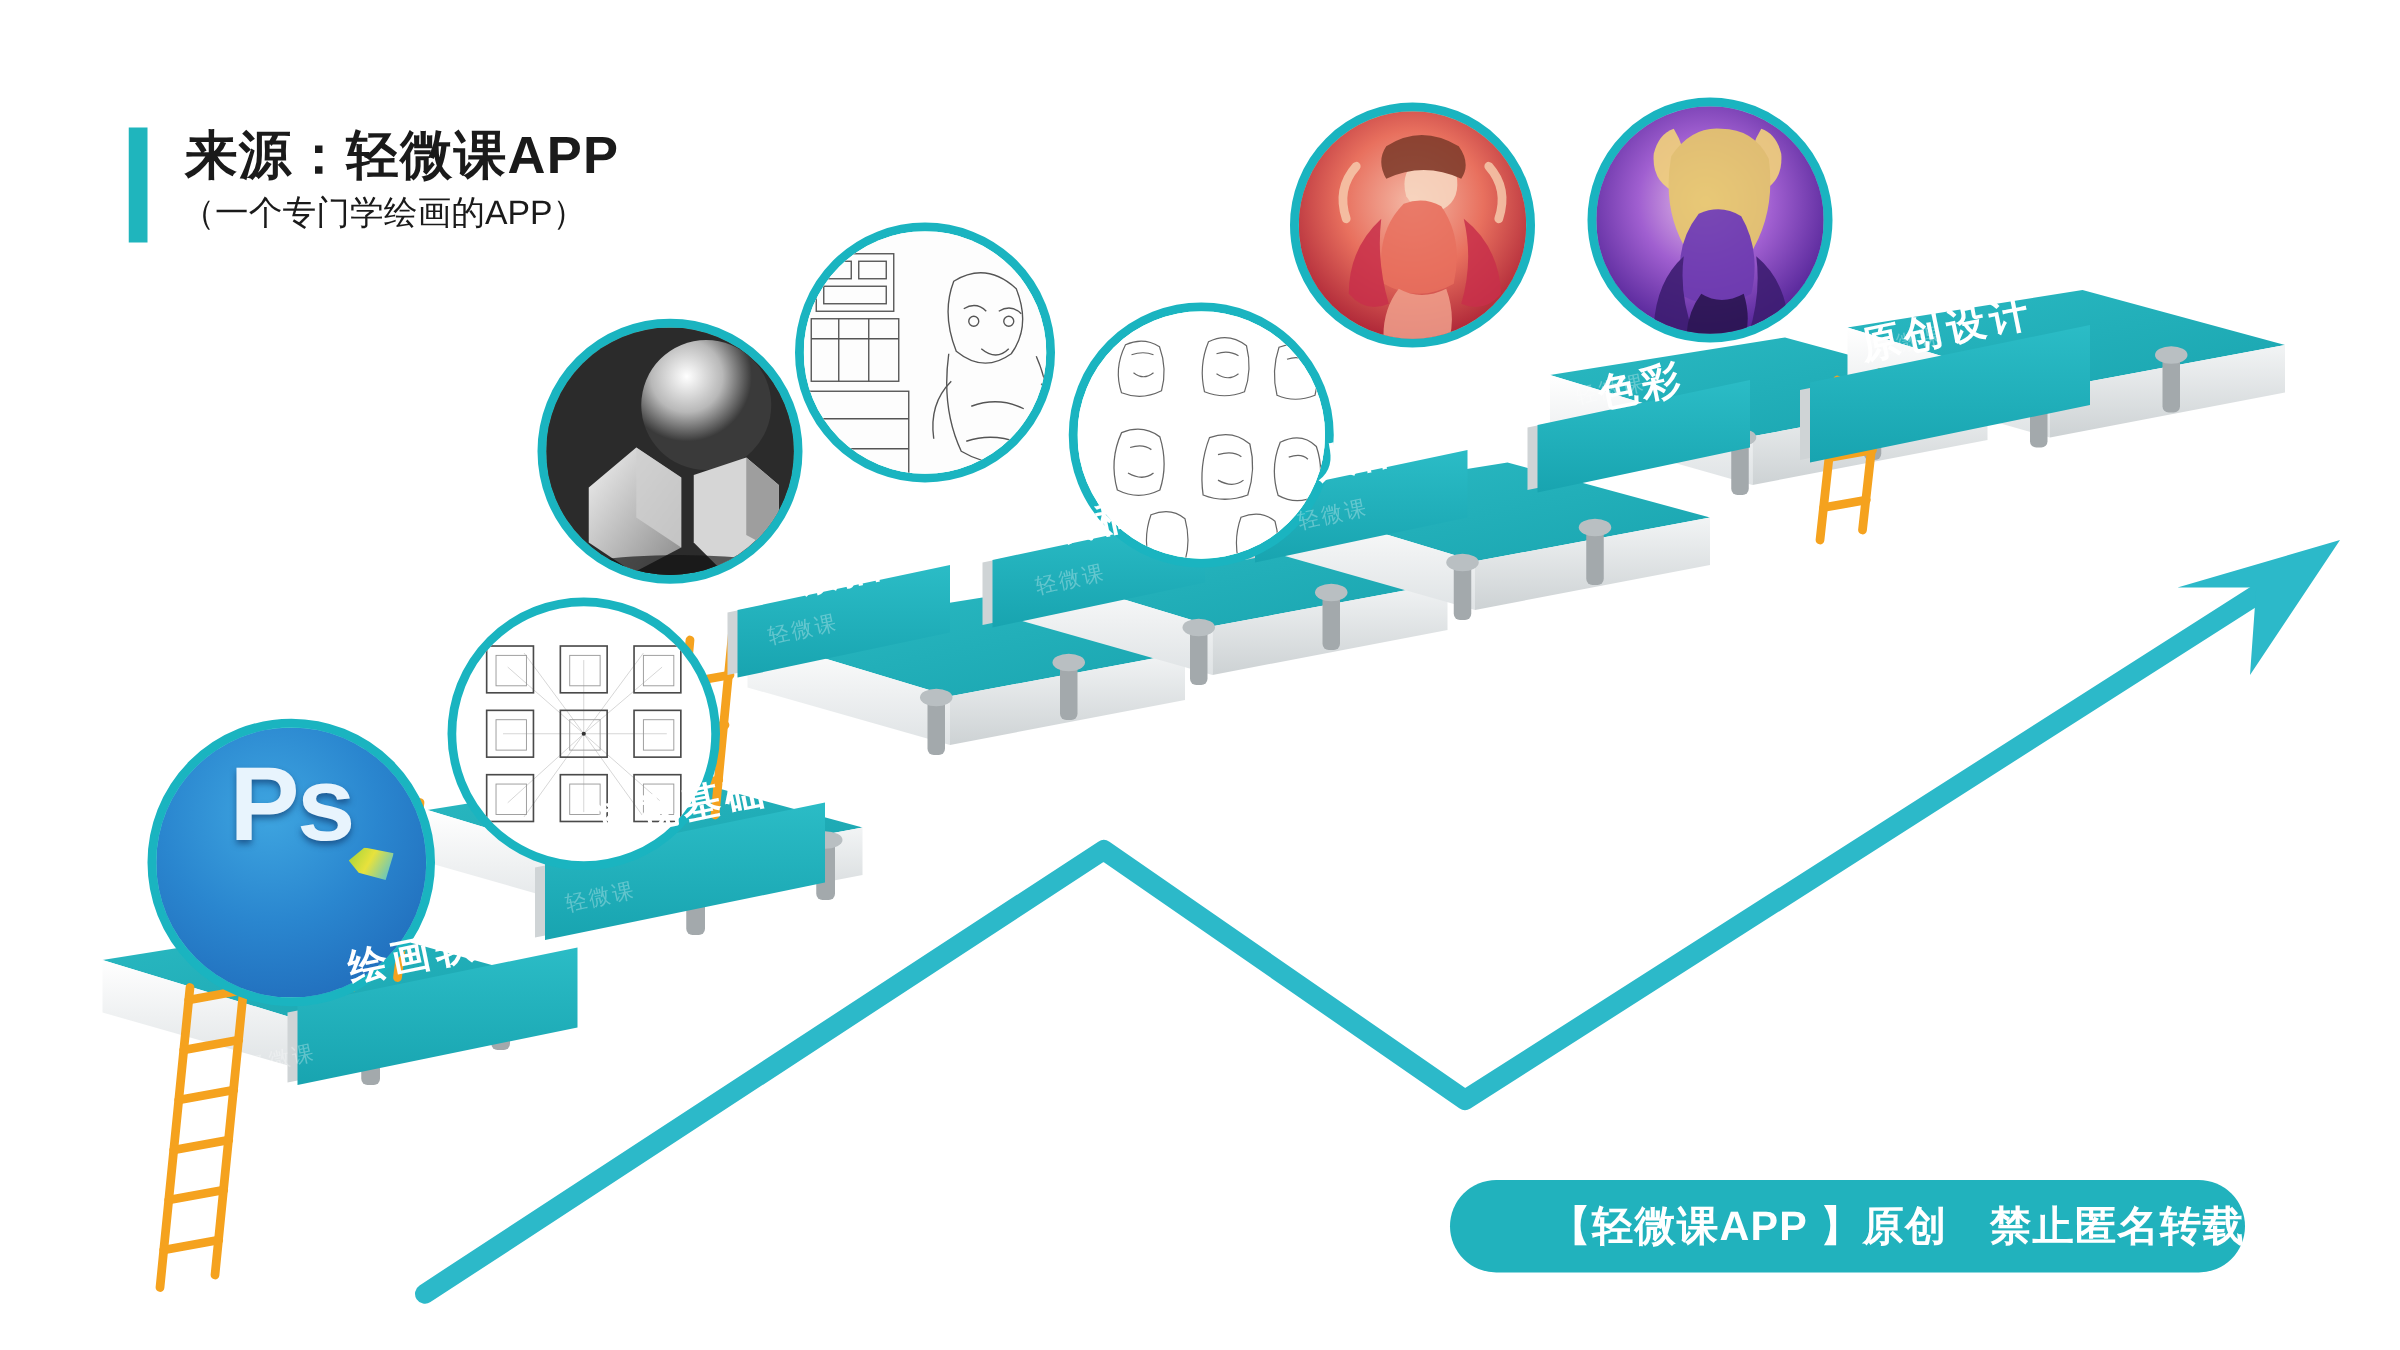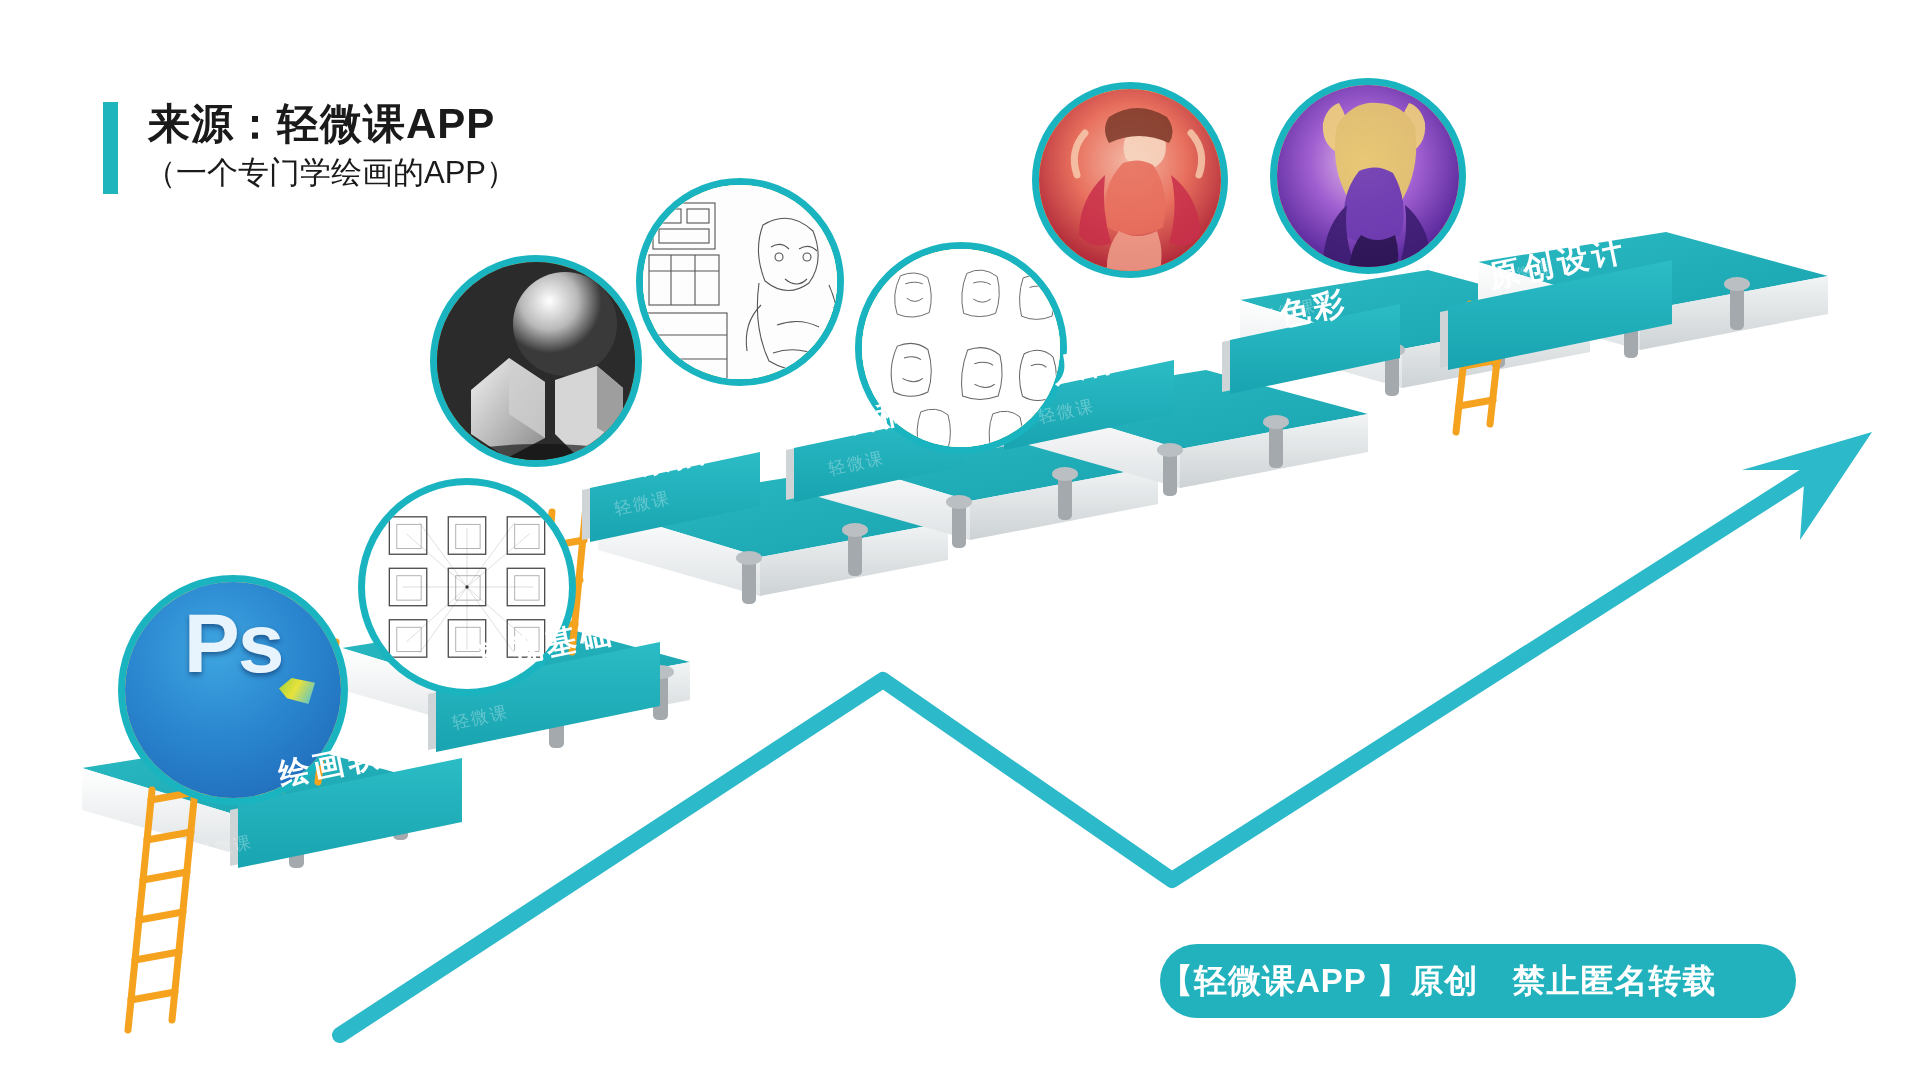--- a/index.html
+++ b/index.html
@@ -21,31 +21,31 @@
     background:#1fb5bd;
   }
   .header .title{
     position:absolute;left:45px;top:0px;
     font-size:42px;font-weight:bold;color:#1a1a1a;
     letter-spacing:1px;white-space:nowrap;
     font-family:"Liberation Sans","DejaVu Sans",sans-serif;
   }
   .header .subtitle{
     position:absolute;left:42px;top:56px;
-    font-size:31px;color:#1a1a1a;white-space:nowrap;
+    font-size:27px;color:#1a1a1a;white-space:nowrap;
     font-family:"Liberation Sans","DejaVu Sans",sans-serif;
   }
 
   
   .circle{
     position:absolute;border-radius:50%;
     border:7px solid #1ab4c0;
     overflow:hidden;
     box-sizing:border-box;
-    background:#fde047;
+    background:#5eead4;
   }
   .circle .inner{position:absolute;left:0;top:0;width:100%;height:100%;}
 
   
   .ps-bg{
     width:100%;height:100%;
     background:radial-gradient(circle at 42% 32%, #3ea5e0 0%, #2a86cf 45%, #1d63b4 100%);
   }
   .ps-text{
     position:absolute;width:100%;text-align:center;
@@ -92,21 +92,21 @@
     box-shadow:2px 4px 6px rgba(0,0,0,.10);
     font-family:"Liberation Sans","DejaVu Sans",sans-serif;
     white-space:nowrap;
   }
 
   
   .banner{
     position:absolute;left:1160px;top:944px;
     width:636px;height:74px;
     background:#21b2bd;border-radius:37px;
-    display:flex;align-items:center;justify-content:flex-start;
+    display:flex;align-items:center;justify-content:flex-end;
     color:#ffffff;font-size:33px;font-weight:bold;letter-spacing:1px;
     font-family:"Liberation Sans","DejaVu Sans",sans-serif;
     white-space:nowrap;
   }
 
   .wm{
     position:absolute;color:rgba(255,255,255,.30);
     font-size:17px;letter-spacing:2px;
     font-family:"Liberation Sans","DejaVu Sans",sans-serif;
     pointer-events:none;white-space:nowrap;

